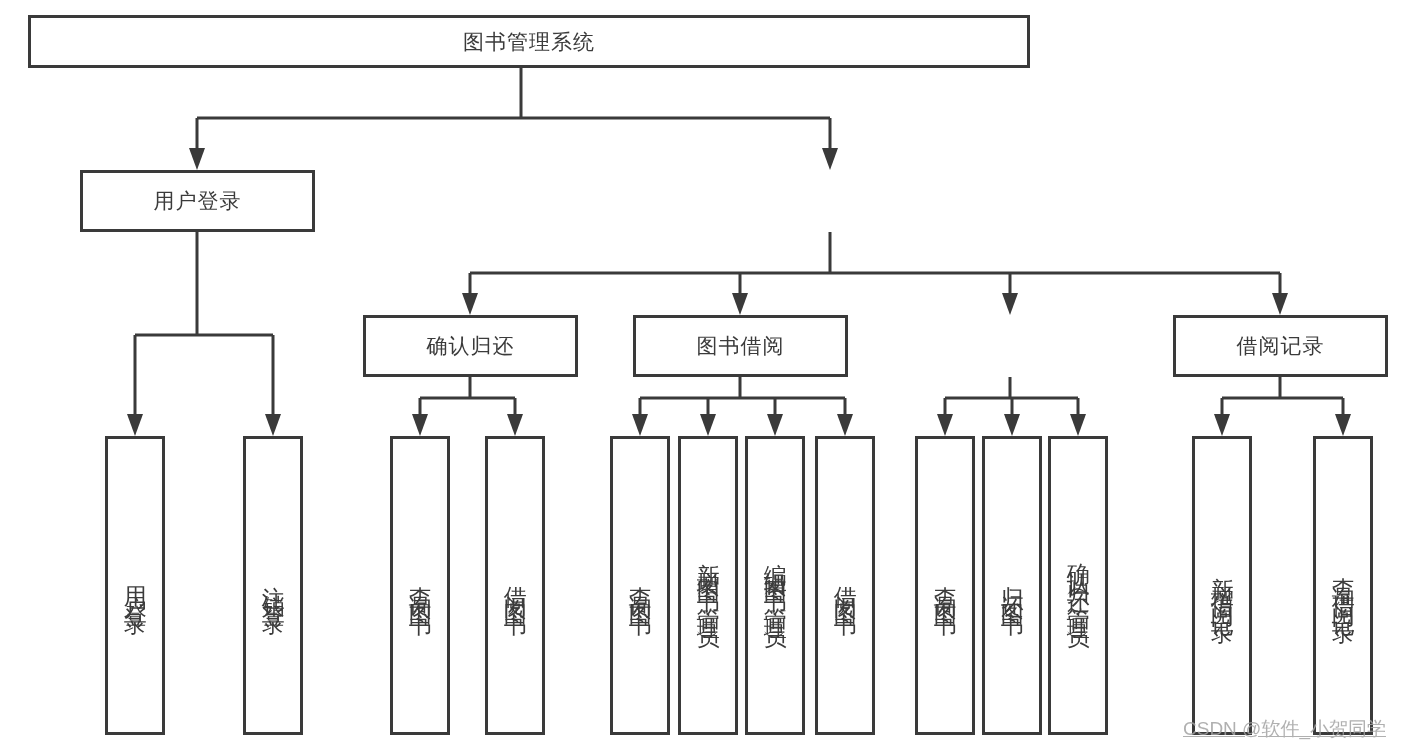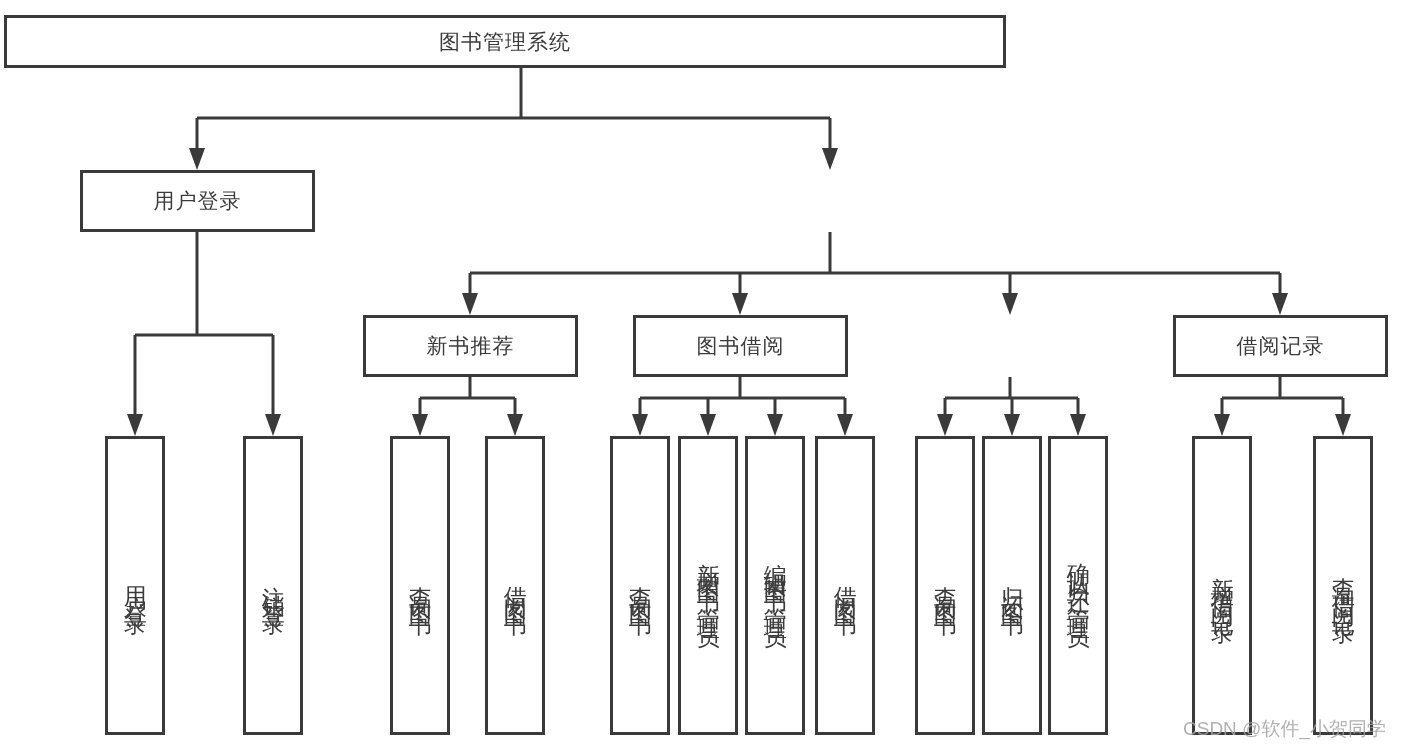--- a/index.html
+++ b/index.html
@@ -37,20 +37,21 @@
     letter-spacing:9px;
     line-height:1.1;
   }
   .watermark{
     position:absolute;z-index:5;
     left:1183px;top:716px;
     font-size:19px;
     color:var(--watermark);
     opacity:.85;
     white-space:nowrap;
+    text-decoration:underline;
   }
 </style>
 </head>
 <body>
 
 <div class="canvas">
 
   <svg class="connectors" width="1405" height="747" viewBox="0 0 1405 747">
 
     <path d="M521 68 V118 M197 118 H830 M197 118 V152 M830 118 V152"></path>
@@ -80,30 +81,30 @@
     <path d="M1010 377 V398 M945 398 H1078 M945 398 V418 M1012 398 V418 M1078 398 V418"></path>
     <polygon points="937,414 953,414 945,436"></polygon>
     <polygon points="1004,414 1020,414 1012,436"></polygon>
     <polygon points="1070,414 1086,414 1078,436"></polygon>
 
     <path d="M1280 377 V398 M1222 398 H1343 M1222 398 V418 M1343 398 V418"></path>
     <polygon points="1214,414 1230,414 1222,436"></polygon>
     <polygon points="1335,414 1351,414 1343,436"></polygon>
   </svg>
 
-  <div class="node hnode root" style="left:4px;top:15px;width:1002px;height:53px;">
+  <div class="node hnode root" style="left:28px;top:15px;width:1002px;height:53px;">
     <span>图书管理系统</span>
   </div>
 
   <div class="node hnode" style="left:80px;top:170px;width:235px;height:62px;">
     <span>用户登录</span>
   </div>
 
   <div class="node hnode" style="left:363px;top:315px;width:215px;height:62px;">
-    <span>新书推荐</span>
+    <span>确认归还</span>
   </div>
   <div class="node hnode" style="left:633px;top:315px;width:215px;height:62px;">
     <span>图书借阅</span>
   </div>
   <div class="node hnode" style="left:1173px;top:315px;width:215px;height:62px;">
     <span>借阅记录</span>
   </div>
 
   <div class="node vnode" style="left:105px;top:436px;width:60px;height:299px;">
     <span class="vtext">用户登录</span>

